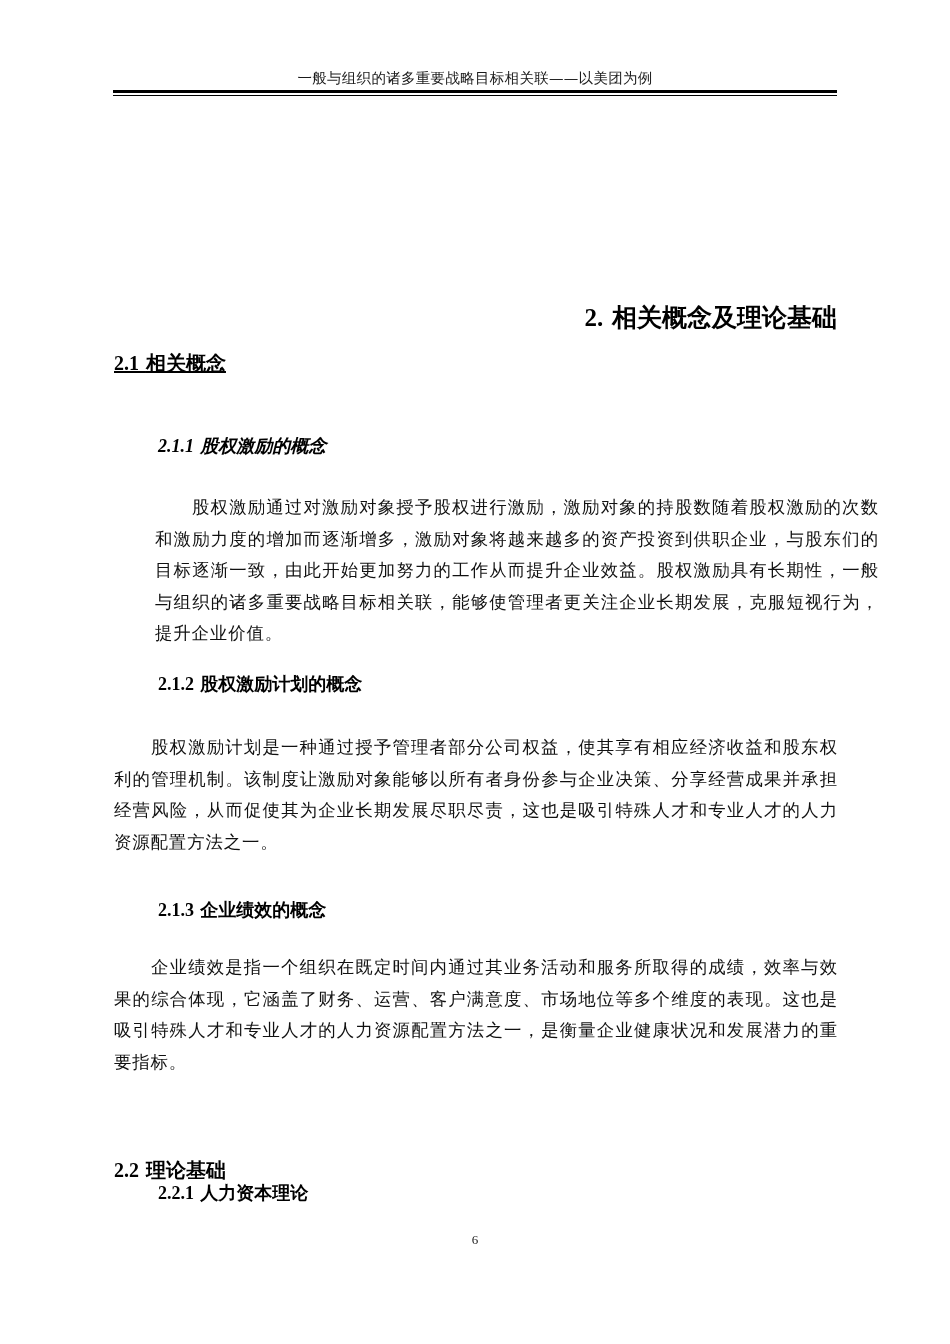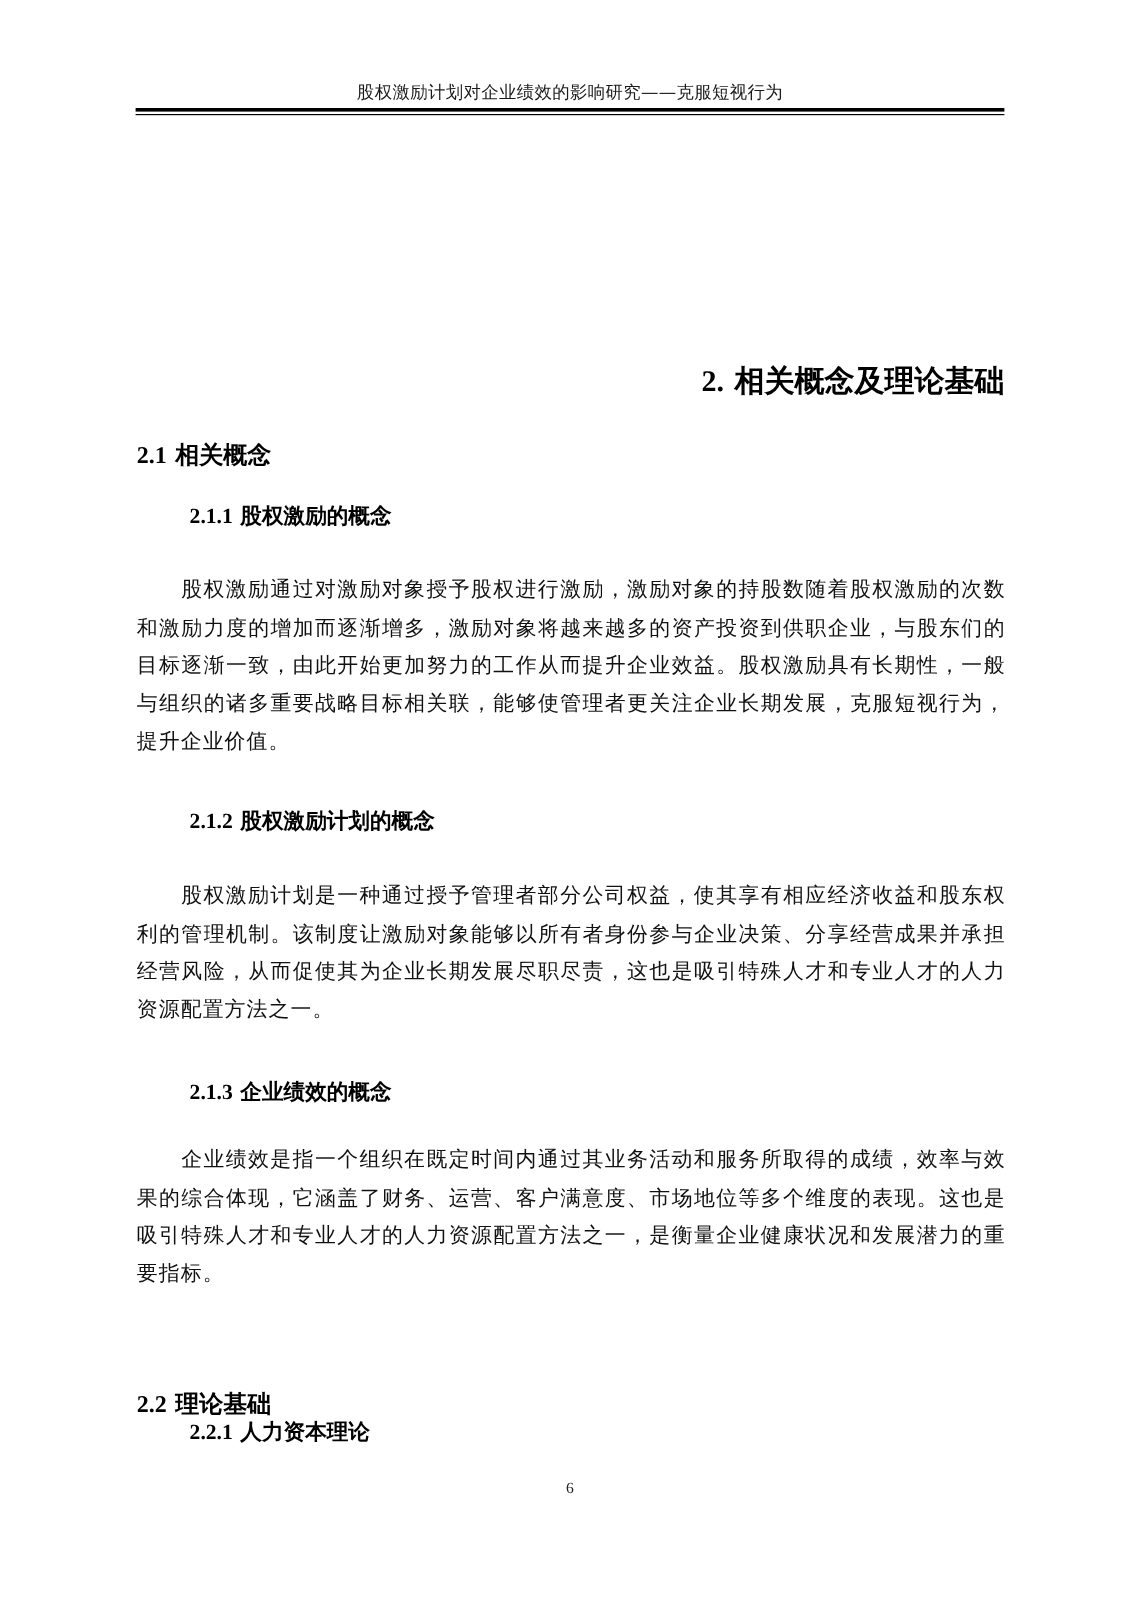--- a/index.html
+++ b/index.html
@@ -108,32 +108,32 @@
       font-family: "Liberation Serif", "DejaVu Serif", serif;
       font-size: 13px;
       line-height: 16px;
       color: #222222;
     }
   </style>
 </head>
 <body>
 
 <div class="page-header">
-  <div class="header-text">股权激励计划对企业绩效的影响研究——克服短视行为</div>
+  <div class="header-text">一般与组织的诸多重要战略目标相关联——以美团为例</div>
   <div class="header-rule-thick"></div>
   <div class="header-rule-thin"></div>
 </div>
 
 <h1 class="chapter-title"><span class="num">2.</span> <span>相关概念及理论基础</span></h1>
 
-<h2 class="h2" style="top:364px;"><span class="num">2.1</span> <span>相关概念</span></h2>
+<h2 class="h2" style="top:348px;text-decoration:underline;"><span class="num">2.1</span> <span>相关概念</span></h2>
 
-<h3 class="h3" style="top:416px;"><span class="num">2.1.1</span> <span>股权激励的概念</span></h3>
+<h3 class="h3" style="top:432px;font-style:italic;"><span class="num">2.1.1</span> <span>股权激励的概念</span></h3>
 
-<p class="para" style="top:477px;">股权激励通过对激励对象授予股权进行激励，激励对象的持股数随着股权激励的次数和激励力度的增加而逐渐增多，激励对象将越来越多的资产投资到供职企业，与股东们的目标逐渐一致，由此开始更加努力的工作从而提升企业效益。股权激励具有长期性，一般与组织的诸多重要战略目标相关联，能够使管理者更关注企业长期发展，克服短视行为，提升企业价值。</p>
+<p class="para" style="top:492px;margin-left:41px;">股权激励通过对激励对象授予股权进行激励，激励对象的持股数随着股权激励的次数和激励力度的增加而逐渐增多，激励对象将越来越多的资产投资到供职企业，与股东们的目标逐渐一致，由此开始更加努力的工作从而提升企业效益。股权激励具有长期性，一般与组织的诸多重要战略目标相关联，能够使管理者更关注企业长期发展，克服短视行为，提升企业价值。</p>
 
 <h3 class="h3" style="top:670px;"><span class="num">2.1.2</span> <span>股权激励计划的概念</span></h3>
 
 <p class="para" style="top:732px;">股权激励计划是一种通过授予管理者部分公司权益，使其享有相应经济收益和股东权利的管理机制。该制度让激励对象能够以所有者身份参与企业决策、分享经营成果并承担经营风险，从而促使其为企业长期发展尽职尽责，这也是吸引特殊人才和专业人才的人力资源配置方法之一。</p>
 
 <h3 class="h3" style="top:896px;"><span class="num">2.1.3</span> <span>企业绩效的概念</span></h3>
 
 <p class="para" style="top:952px;">企业绩效是指一个组织在既定时间内通过其业务活动和服务所取得的成绩，效率与效果的综合体现，它涵盖了财务、运营、客户满意度、市场地位等多个维度的表现。这也是吸引特殊人才和专业人才的人力资源配置方法之一，是衡量企业健康状况和发展潜力的重要指标。</p>
 
 <h2 class="h2" style="top:1155px;"><span class="num">2.2</span> <span>理论基础</span></h2>

